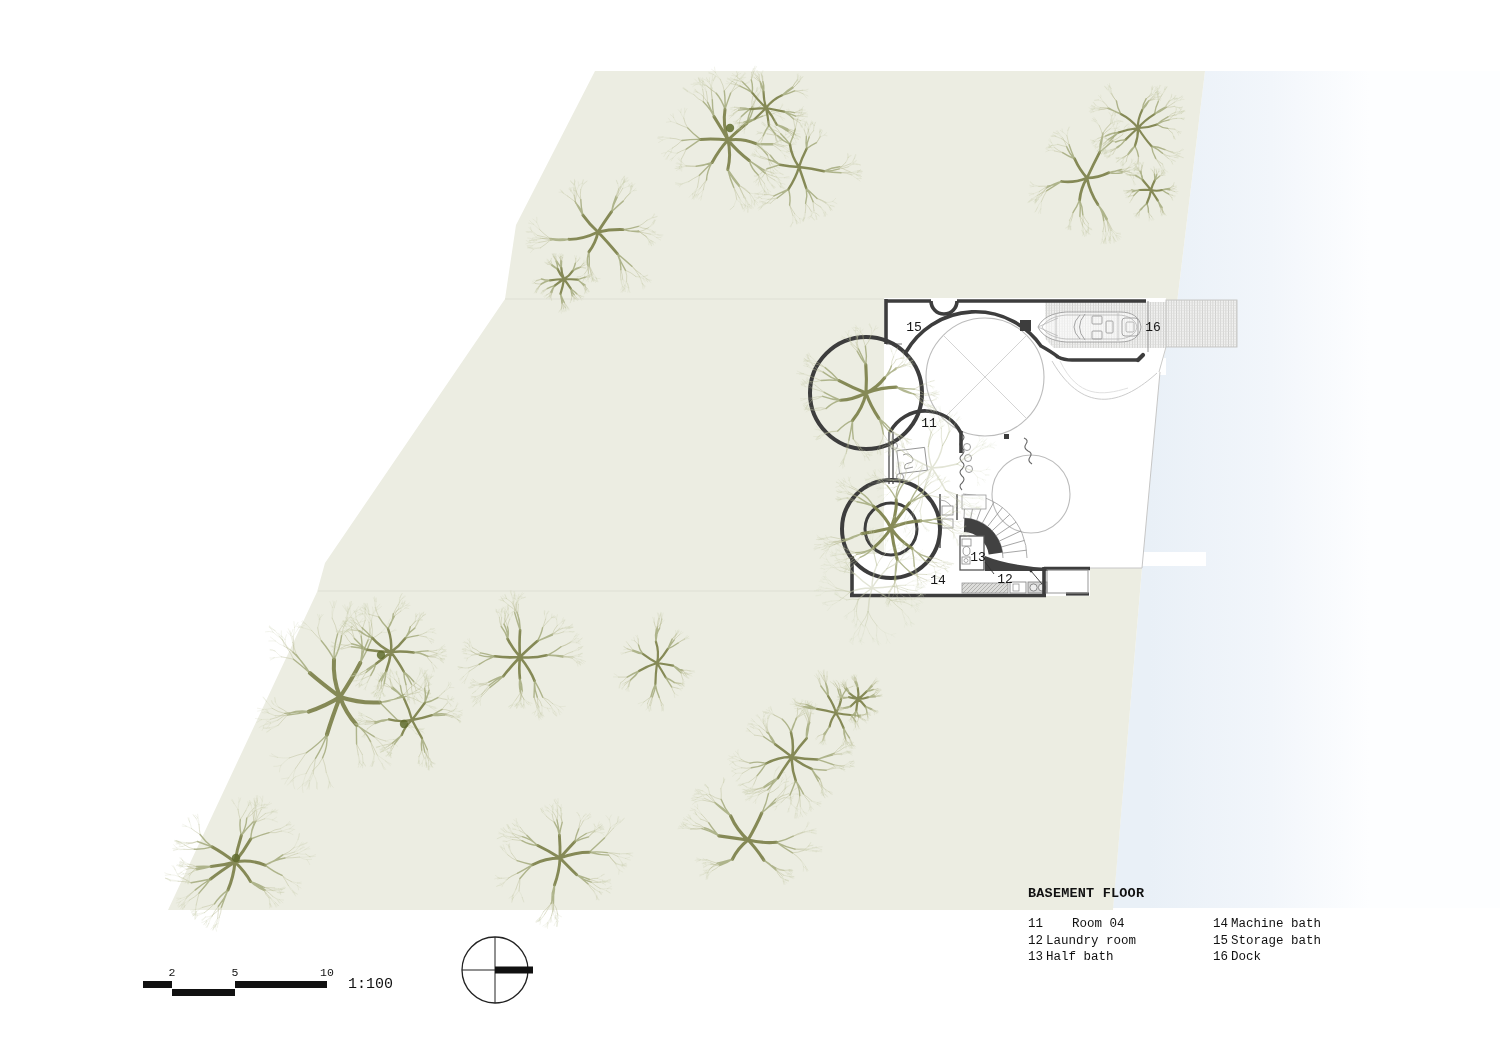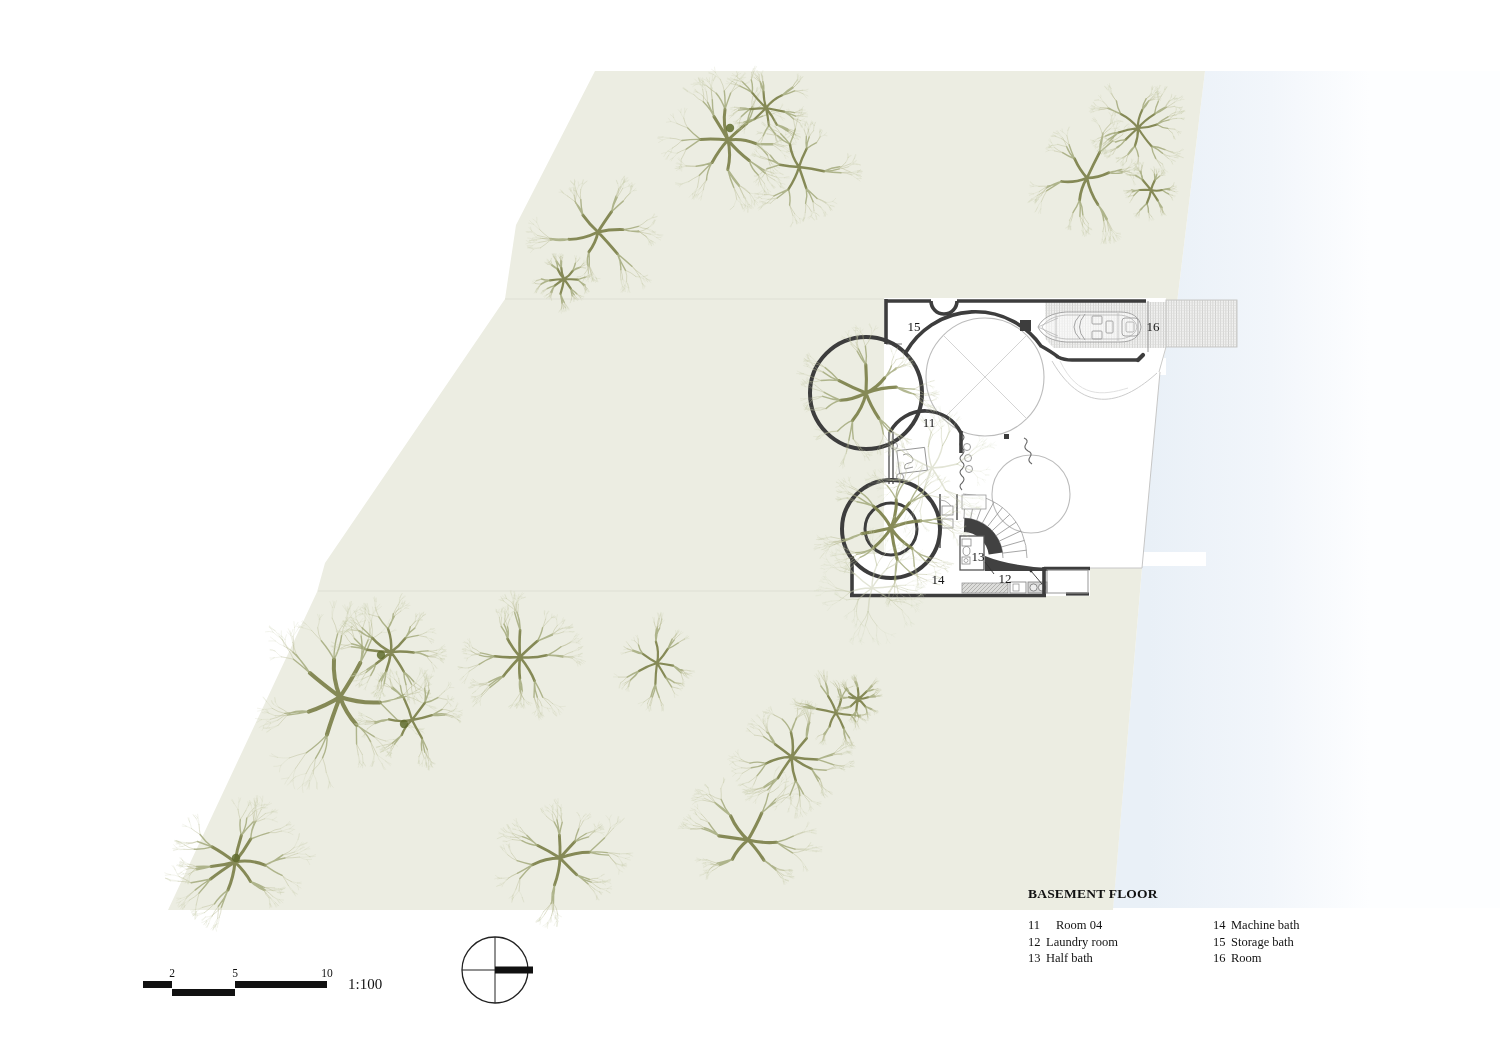--- a/index.html
+++ b/index.html
@@ -1,30 +1,30 @@
 <!DOCTYPE html>
 <html><head>
 <meta charset="utf-8">
 <style>
   html,body{margin:0;padding:0;background:#fff;}
   #stage{position:relative;width:1500px;height:1008px;background:#fff;overflow:hidden;
-         font-family:Liberation Serif, serif;}
+         font-family:Liberation Mono, monospace;}
   #plan-svg{position:absolute;left:0;top:0;}
   .plan-label{position:absolute;transform:translate(-50%,-50%);font-size:13px;color:#161616;
               white-space:nowrap;}
   .tick-label{position:absolute;transform:translate(-50%,-100%);font-size:11.5px;color:#111;}
   .scale-ratio{position:absolute;font-size:15px;color:#111;text-align:center;}
   .legend{position:absolute;left:1028px;top:886px;color:#111;}
   .legend-title{font-size:13.5px;font-weight:bold;letter-spacing:.2px;margin-bottom:15px;}
   .legend-cols{display:flex;}
   .legend-col1{width:185px;}
   .legend-row{display:flex;font-size:12.5px;line-height:16.5px;}
   .legend-row .num{width:18px;flex:0 0 auto;}
   .legend-row .lbl{white-space:nowrap;}
-  .legend-row .lbl.indent{margin-left:10px;}
+  .legend-row .lbl.indent{margin-left:26px;}
 </style>
 </head>
 <body>
 
 <div id="stage">
 
 <svg id="plan-svg" width="1500" height="1060" viewBox="0 0 1500 1060">
   <defs>
     <linearGradient id="waterGrad" gradientUnits="userSpaceOnUse" x1="1150" y1="0" x2="1370" y2="0">
       <stop offset="0" stop-color="#e9f0f7"></stop>
@@ -353,19 +353,19 @@
           <div class="legend-row">
             <span class="num">14</span>
             <span class="lbl">Machine bath</span>
           </div>
           <div class="legend-row">
             <span class="num">15</span>
             <span class="lbl">Storage bath</span>
           </div>
           <div class="legend-row">
             <span class="num">16</span>
-            <span class="lbl">Room</span>
+            <span class="lbl">Dock</span>
           </div>
         </div>
       </div>
 </div>
 
 </div>
 
 </body></html>

